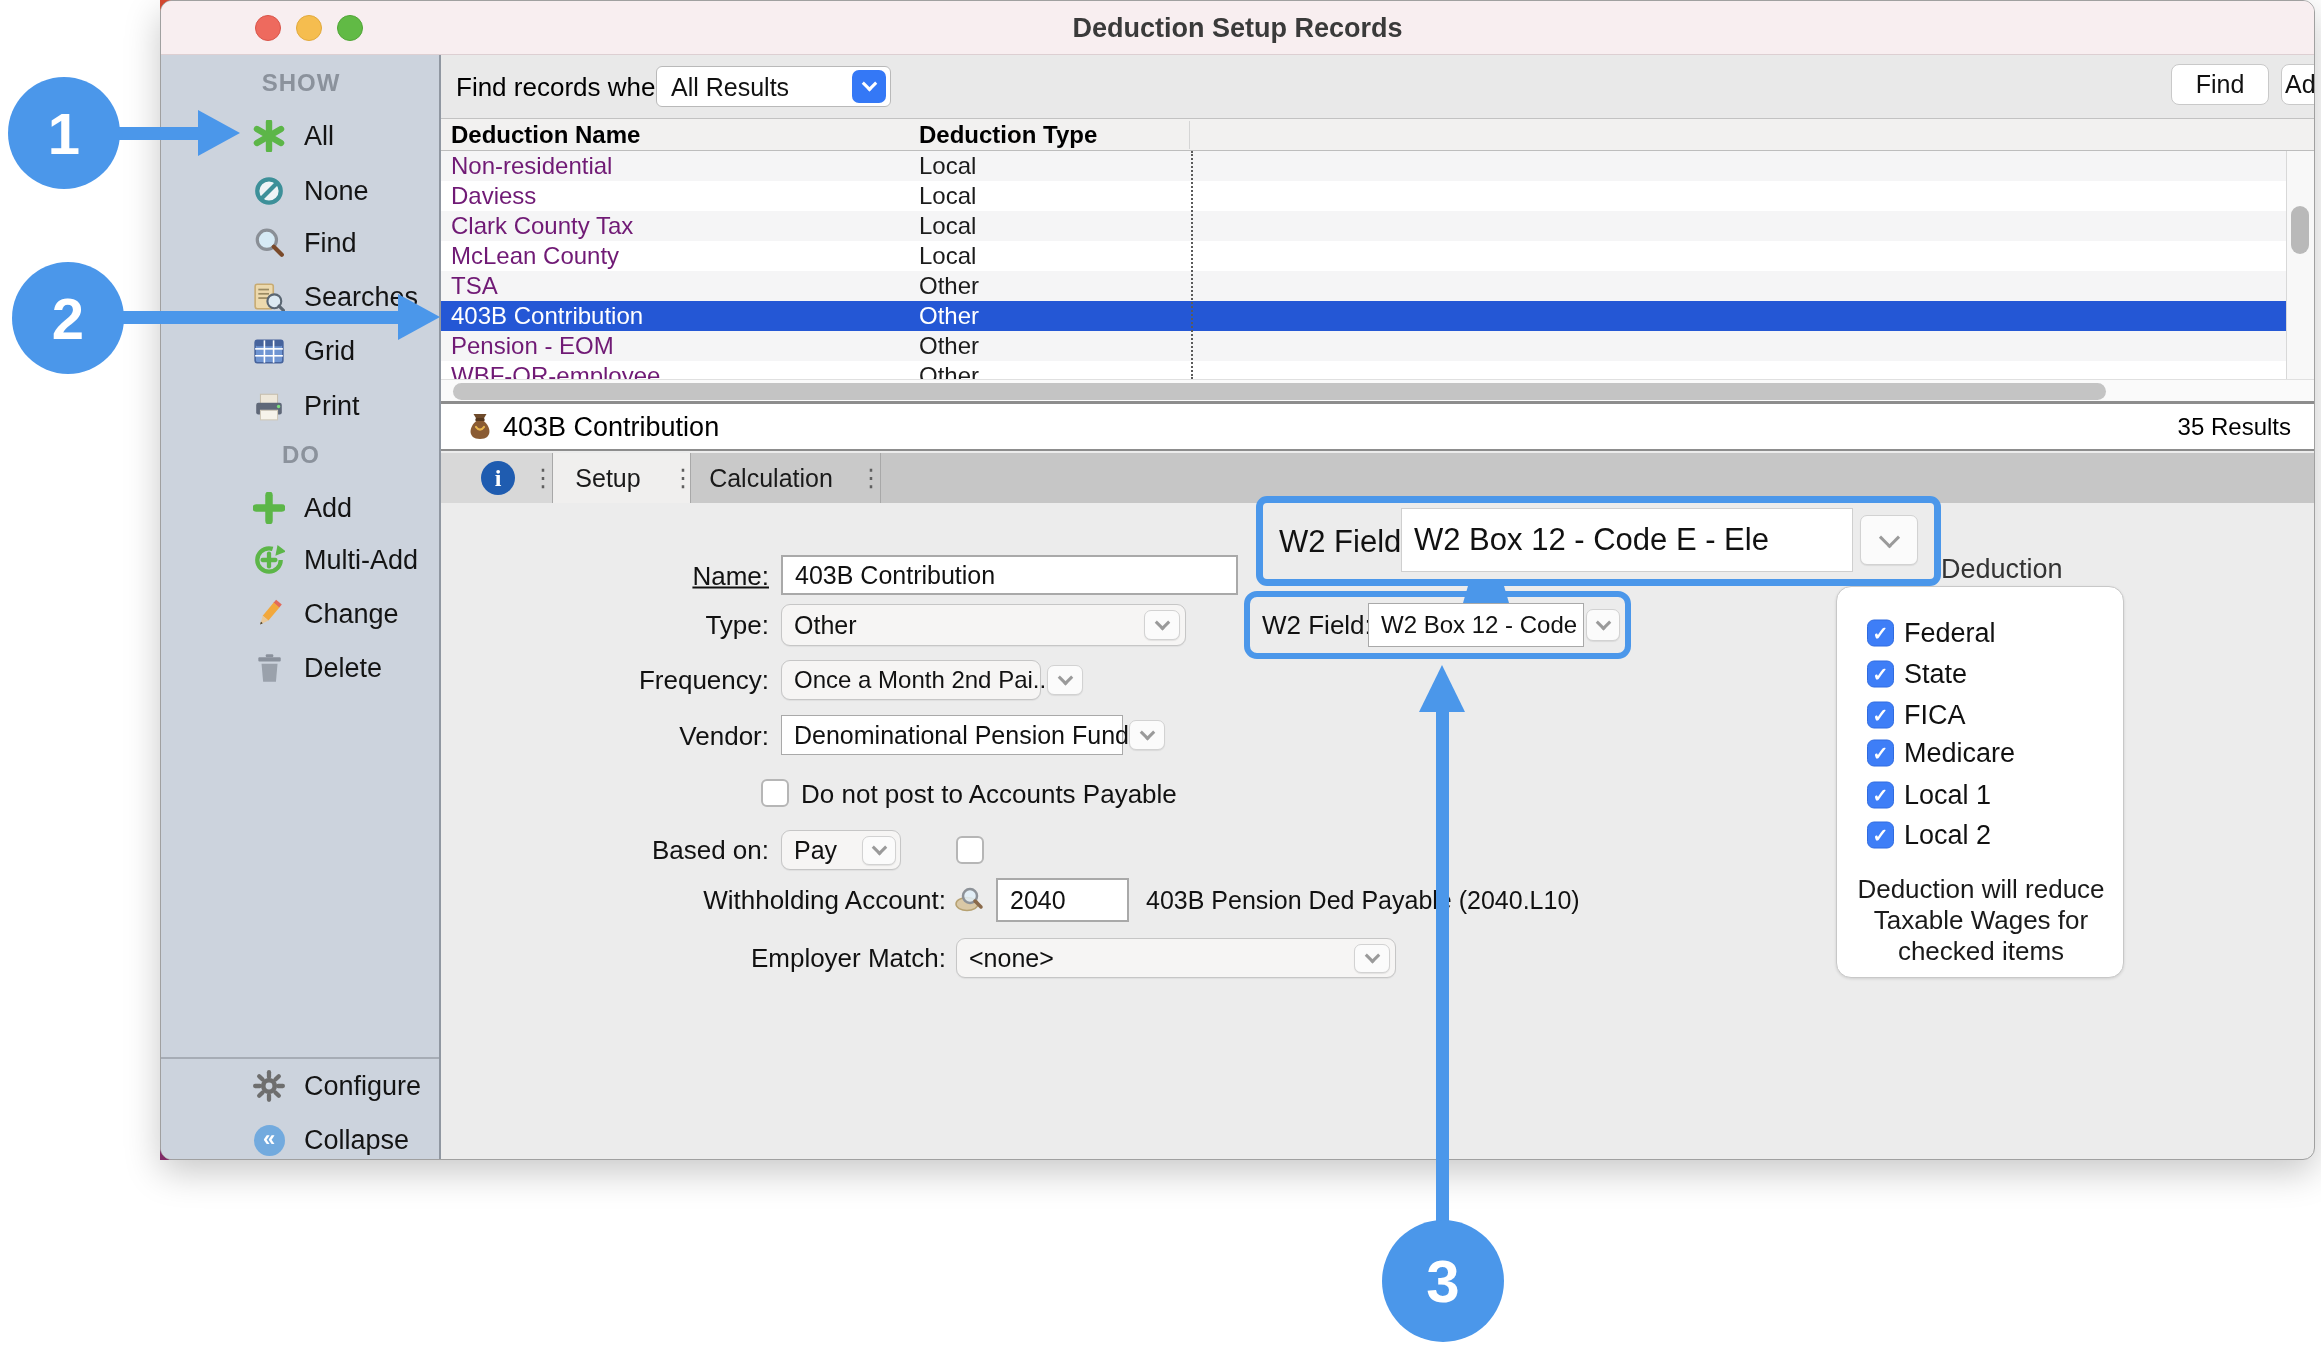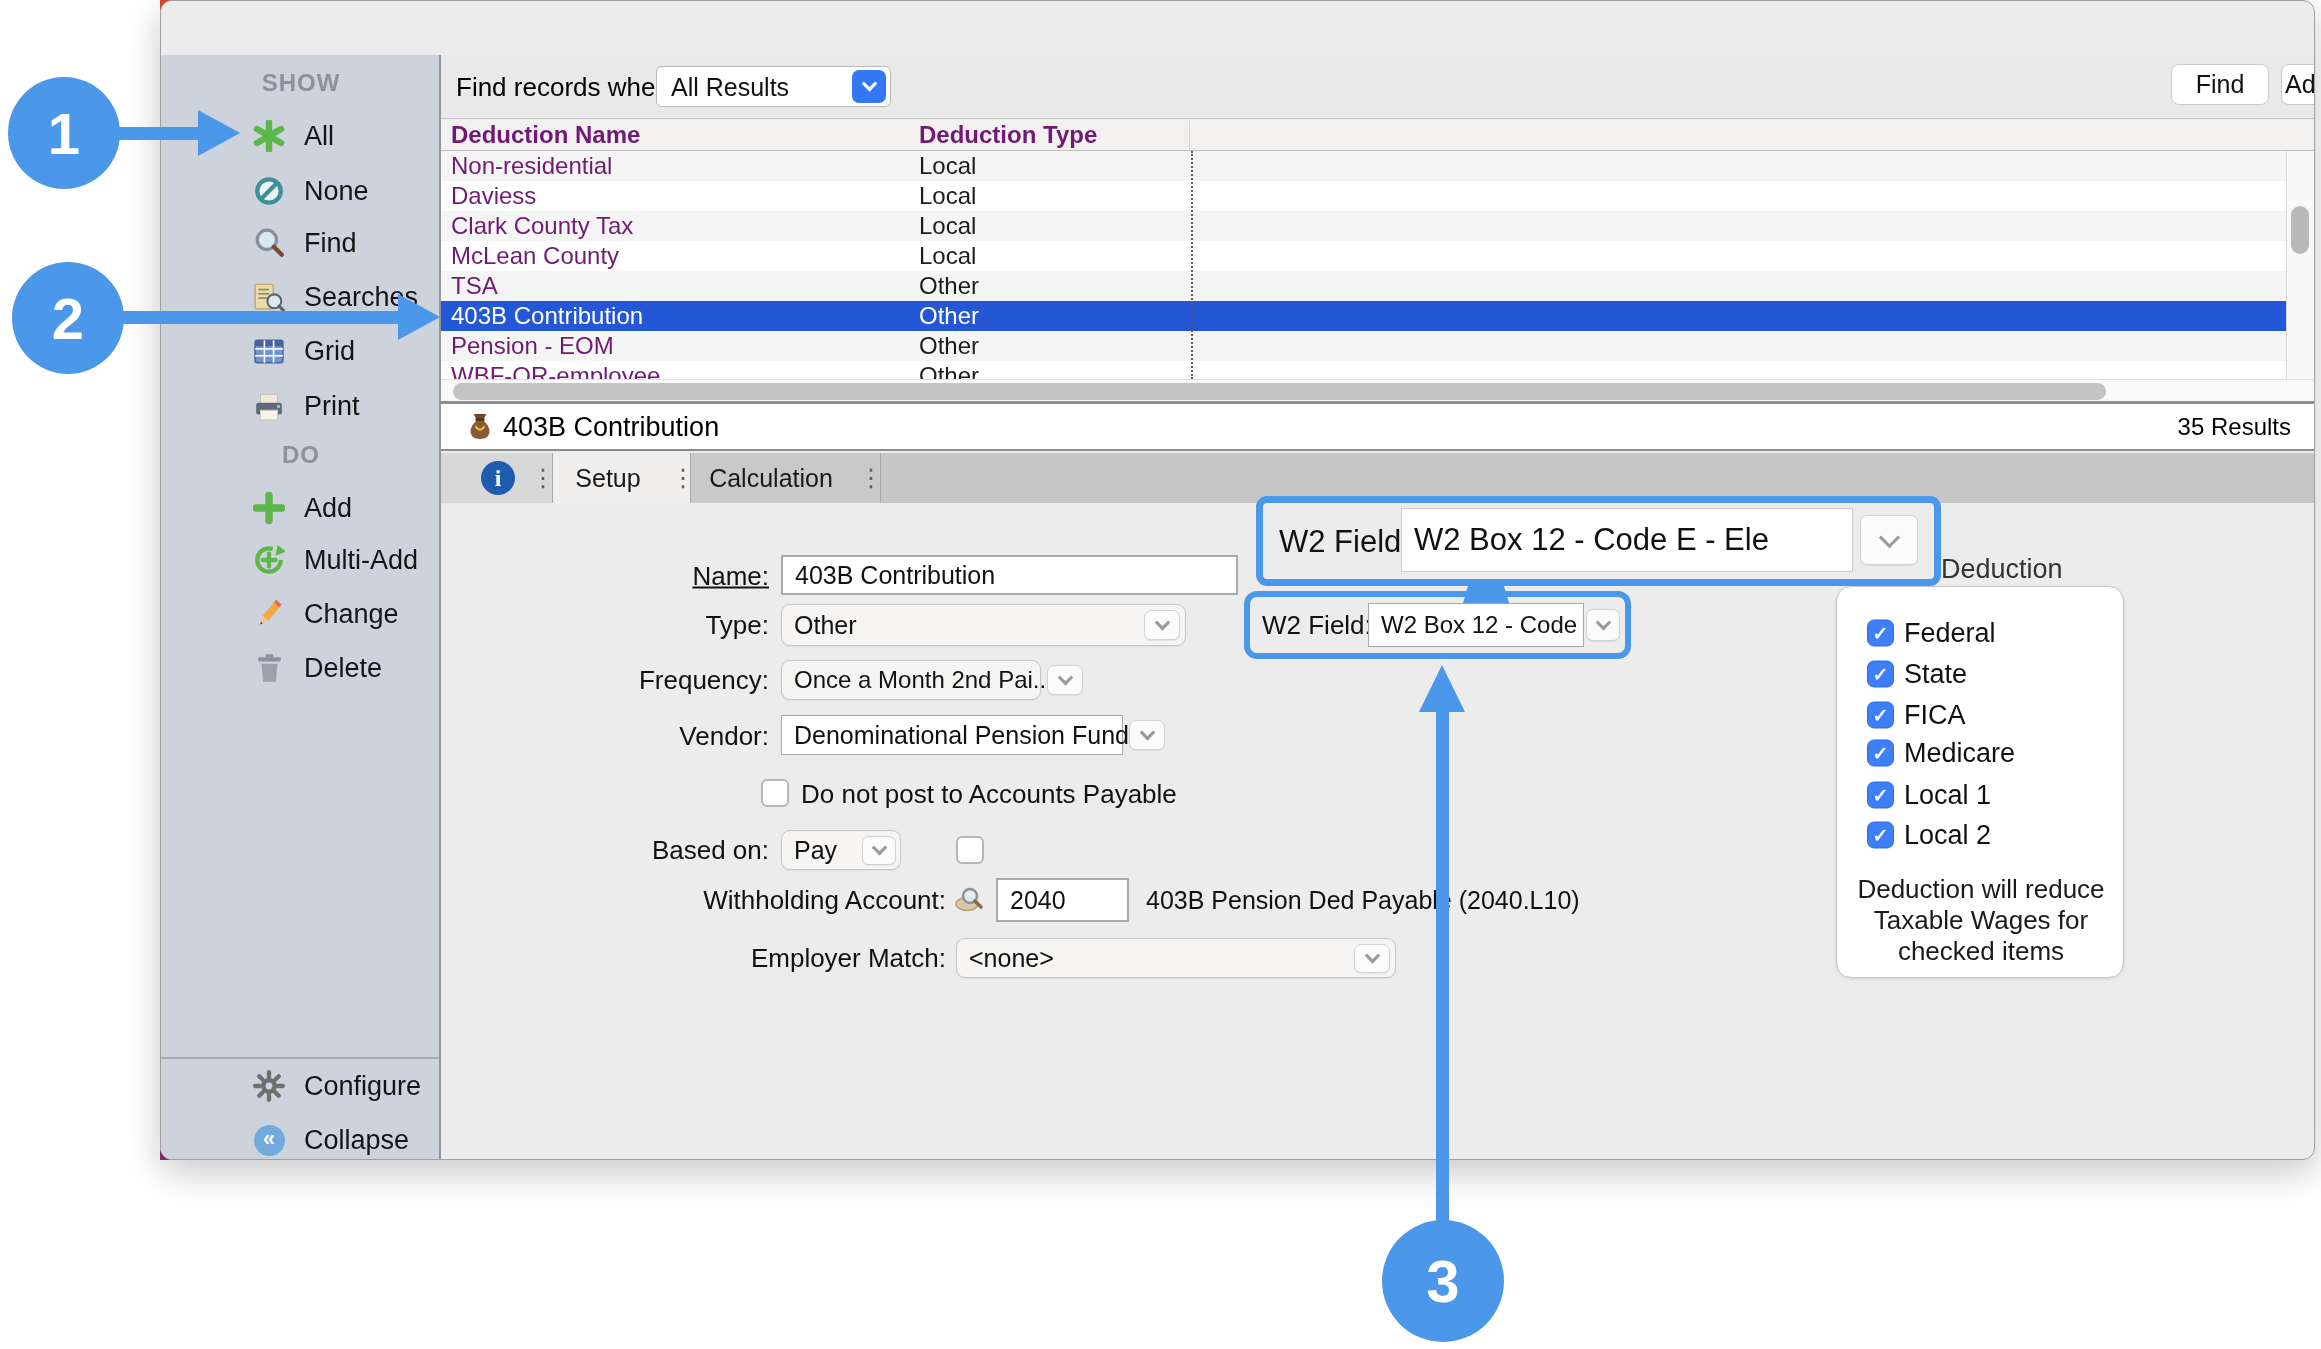--- a/index.html
+++ b/index.html
@@ -42,21 +42,21 @@
   .blue-btn { position:absolute; right:4px; top:3px; width:34px; height:33px; background:#3478f6; border-radius:7px;
               display:flex; align-items:center; justify-content:center; }
   .chev { display:inline-block; width:11px; height:11px; border-right:3px solid #9a9a9a; border-bottom:3px solid #9a9a9a;
           transform:rotate(45deg) translate(-2px,-2px); }
   .chev.white { border-color:#fff; }
   .btn { position:absolute; top:9px; height:41px; background:#fff; border:1px solid #c9c9c9; border-radius:8px;
          font-size:25px; color:#111; display:flex; align-items:center; justify-content:center; }
 
   
   .thead { position:absolute; left:280px; top:118px; width:1875px; height:32px; background:#f2f1f0; border-bottom:1px solid #bdbdbd; }
-  .th { position:absolute; top:0; height:32px; line-height:32px; font-size:24px; font-weight:bold; color:#701a75; }
+  .th { position:absolute; top:0; height:32px; line-height:32px; font-size:24px; font-weight:bold; color:#000000; }
   .th-div { position:absolute; left:748px; top:2px; height:28px; border-left:1px solid #d5d5d5; }
   .rows { position:absolute; left:280px; top:150px; width:1845px; height:228px; overflow:hidden; background:#fff; }
   .trow { position:absolute; left:0; width:100%; height:30px; }
   .trow .c1 { position:absolute; left:10px; top:0; height:30px; line-height:30px; font-size:24px; color:#701a75; }
   .trow .c2 { position:absolute; left:478px; top:0; height:30px; line-height:30px; font-size:24px; color:#1c1c1c; }
   .trow.alt { background:#f5f5f6; }
   .trow.sel { background:#2457d5; }
   .trow.sel .c1, .trow.sel .c2 { color:#fff; }
   .col-div { position:absolute; left:1030px; top:150px; height:228px; border-left:2px dotted #5a5a5a; z-index:3; }
   .vscroll { position:absolute; left:2125px; top:150px; width:28px; height:228px; background:#f8f8f8; border-left:1px solid #d8d8d8; }
@@ -115,20 +115,26 @@
 </style>
 </head>
 <body>
 
 <div class="canvas">
   <div class="wedge-red"></div>
   <div class="wedge-purple"></div>
 
   <div class="window">
 
+    <div class="titlebar">
+      <div class="win-title">Deduction Setup Records</div>
+      <span class="tl" style="left:94px;background:#ee6a5e;border:1px solid #d95449;"></span>
+      <span class="tl" style="left:135px;background:#f5bd4f;border:1px solid #e2a93a;"></span>
+      <span class="tl" style="left:176px;background:#61ba45;border:1px solid #4fa535;"></span>
+    </div>
 
     <div class="sidebar">
       <div class="sb-header" style="top:28px;">SHOW</div>
 
       <div class="sb-item" style="top:81px;">
         <span class="ic">
           <svg width="32" height="32" viewBox="0 0 30 30">
               <g stroke="#5cb648" stroke-width="6" stroke-linecap="round">
             <line x1="15" y1="2" x2="15" y2="28"></line>
                 <line x1="3.7" y1="8.5" x2="26.3" y2="21.5"></line>

